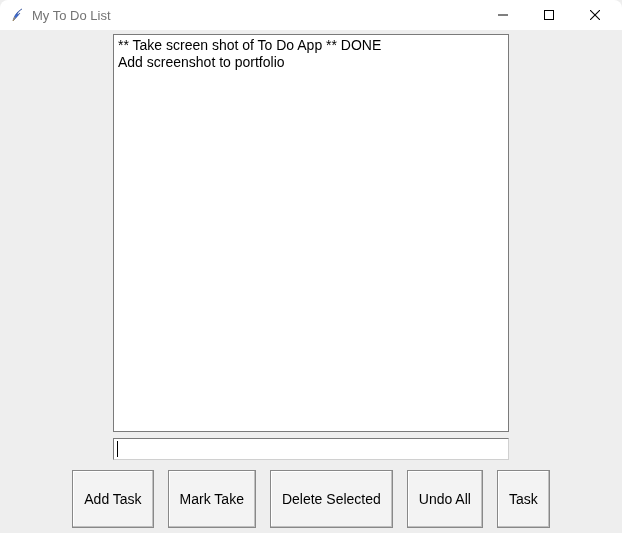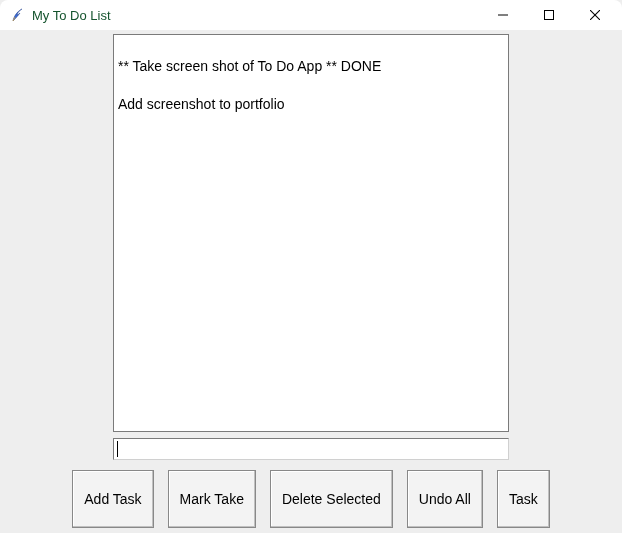--- a/index.html
+++ b/index.html
@@ -35,21 +35,21 @@
       width: 16px;
       height: 16px;
       display: flex;
       align-items: center;
       justify-content: center;
       margin-right: 6px;
     }
     .titlebar .title {
       flex: 0 0 auto;
       font-size: 13px;
-      color: #14532d;
+      color: #737373;
     }
     .titlebar .spacer {
       flex: 1;
     }
     .titlebar .win-btn {
       width: 46px;
       height: 30px;
       display: flex;
       align-items: center;
       justify-content: center;
@@ -73,21 +73,20 @@
       border: 1px solid #7a7a7a;
       margin-top: 0px;
       padding: 2px 4px;
       font-size: 14px;
       line-height: 17px;
       color: #000;
       overflow: hidden;
     }
     .listbox .item {
       white-space: nowrap;
-      margin-top: 21px;
     }
     .entry-wrap {
       width: 396px;
       margin-top: 6px;
     }
     .entry {
       width: 396px;
       height: 22px;
       background: #ffffff;
       border-top: 1px solid #7a7a7a;

